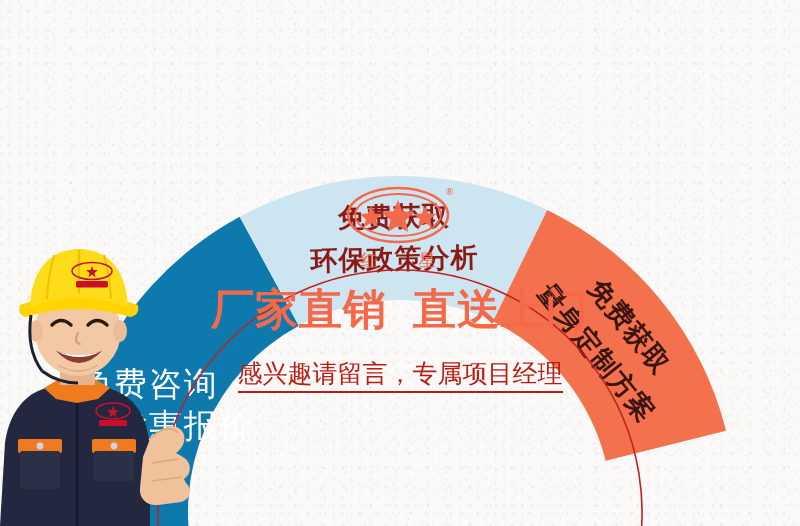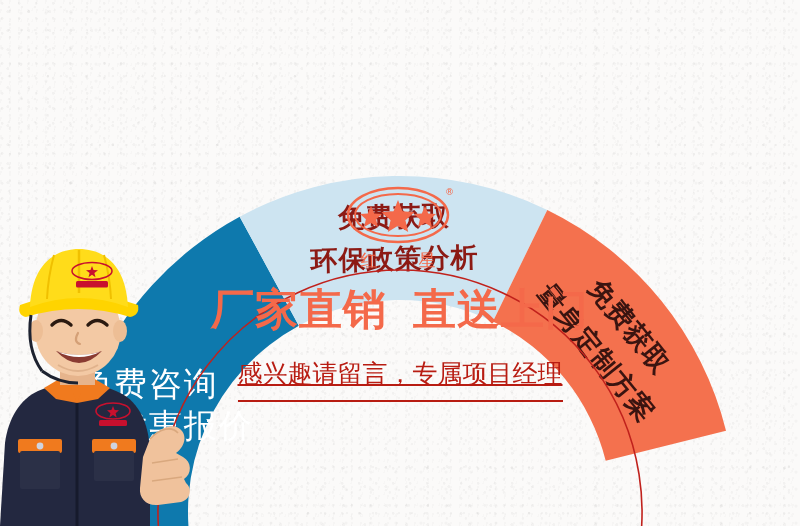--- a/index.html
+++ b/index.html
@@ -44,21 +44,21 @@
     letter-spacing:1px;
     font-family:"DejaVu Sans","Liberation Sans",sans-serif;
     white-space:nowrap;
   }
   .headline .gap{ display:inline-block; width:26px; }
   .subline{
     position:absolute; left:0; width:800px; text-align:center;
     font-size:25px; color:#b81c12; white-space:nowrap;
     font-family:"DejaVu Sans","Liberation Sans",sans-serif;
   }
-  .subline span{ border-bottom:2px solid #b81c12; padding-bottom:12px;text-decoration:underline; }
+  .subline span{ border-bottom:2px solid #b81c12; padding-bottom:3px; }
   #sub1{ top:357px; }
   #sub2{ top:403px; }
 
   
   #worker{ position:absolute; left:0px; top:243px; width:215px; height:283px; }
 </style>
 </head>
 <body>
 
 <div id="stage">

